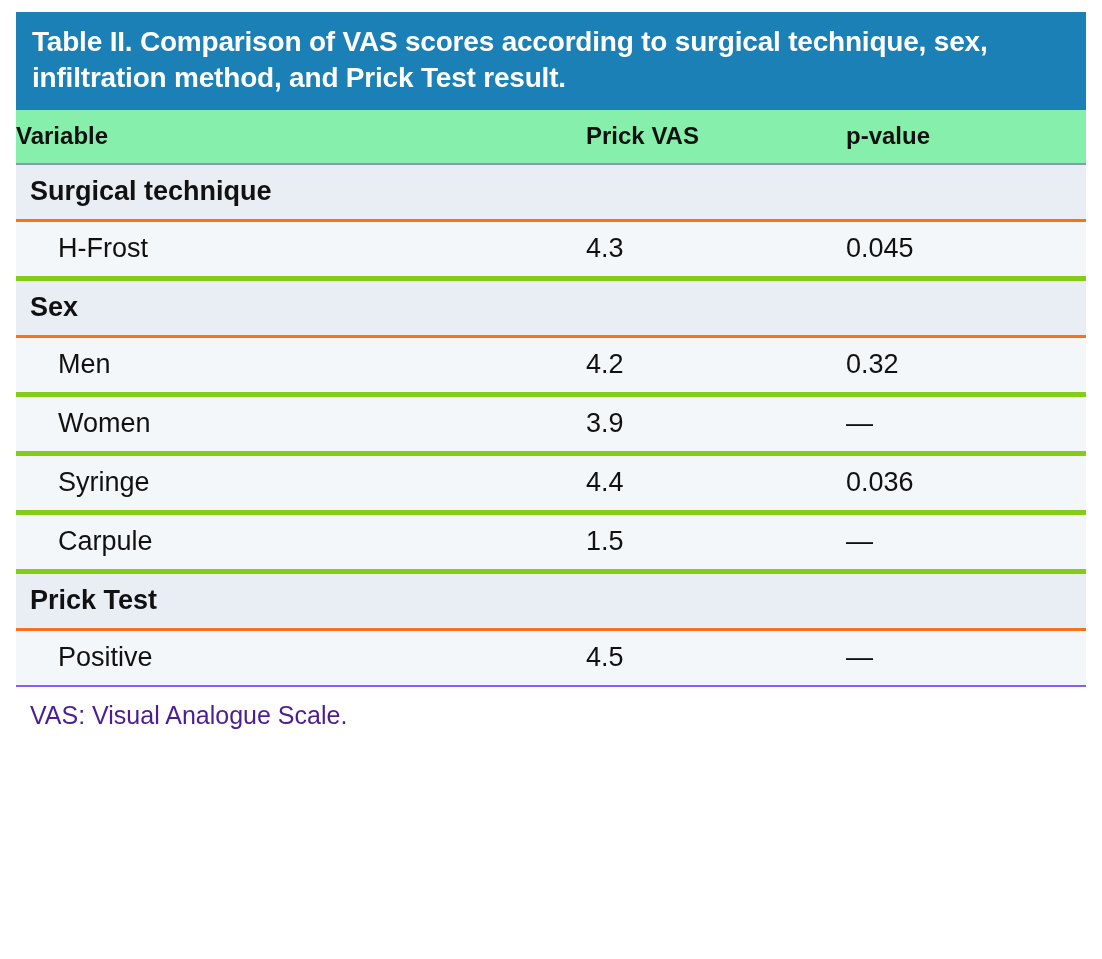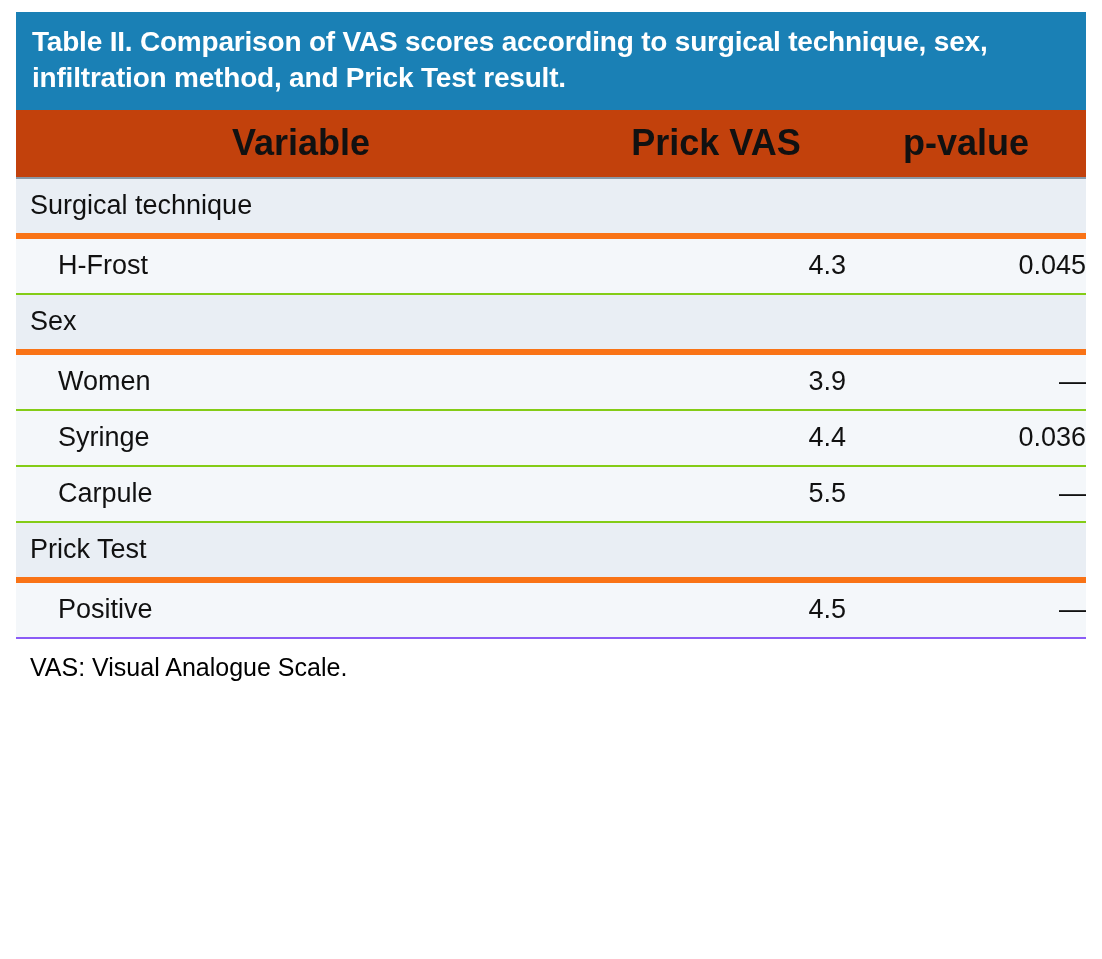--- a/index.html
+++ b/index.html
@@ -31,65 +31,64 @@
     background: #1a80b5;
     color: #ffffff;
     font-size: 28px;
     font-weight: bold;
     line-height: 1.28;
     padding: 12px 16px 14px 16px;
     letter-spacing: -0.2px;
   }
   
   tr.col-head td {
-    background: #c2410c;
-    font-size: 36px;
+    background: #86efac;
+    font-size: 24px;
     font-weight: bold;
-    text-align: center;
     padding: 12px 0 13px 0;
     border-bottom: 2px solid #8a99a8;
     color: #111;
   }
   
   tr.group-row td {
     background: #e9eef4;
     font-size: 27px;
-    font-weight: normal;
+    font-weight: bold;
     padding: 11px 0 12px 14px;
-    border-bottom: 6px solid #f97316;
+    border-bottom: 3px solid #f97316;
     color: #111;
   }
   tr.group-row td.blank {
     padding: 0;
   }
   
   tr.data-row td {
     background: #f4f7fa;
     font-size: 27px;
     padding: 11px 0 12px 0;
-    border-bottom: 2px solid #84cc16;
+    border-bottom: 5px solid #84cc16;
     color: #111;
   }
   tr.data-row td.label {
     padding-left: 42px;
     text-align: left;
   }
   tr.data-row td.num {
-    text-align: right;
+    text-align: left;
   }
   tr.last-data td {
     border-bottom: 2px solid #8b5cf6;
   }
   .col-var { width: 570px; }
   .col-vas { width: 260px; }
   .col-p   { width: 240px; }
 
   .footnote {
     font-size: 25px;
-    color: #000000;
+    color: #4c1d95;
     padding: 14px 0 0 14px;
     background: #ffffff;
   }
 </style>
 </head>
 <body>
 
 <div class="table-wrap">
   <table class="vas-table">
     <colgroup>
@@ -118,33 +117,38 @@
         <td class="num">4.3</td>
         <td class="num">0.045</td>
       </tr>
 
       <tr class="group-row">
         <td>Sex</td>
         <td class="blank"></td>
         <td class="blank"></td>
       </tr>
       <tr class="data-row">
+        <td class="label">Men</td>
+        <td class="num">4.2</td>
+        <td class="num">0.32</td>
+      </tr>
+      <tr class="data-row">
         <td class="label">Women</td>
         <td class="num">3.9</td>
         <td class="num">—</td>
       </tr>
 
       <tr class="data-row">
         <td class="label">Syringe</td>
         <td class="num">4.4</td>
         <td class="num">0.036</td>
       </tr>
       <tr class="data-row">
         <td class="label">Carpule</td>
-        <td class="num">5.5</td>
+        <td class="num">1.5</td>
         <td class="num">—</td>
       </tr>
 
       <tr class="group-row">
         <td>Prick Test</td>
         <td class="blank"></td>
         <td class="blank"></td>
       </tr>
       <tr class="data-row last-data">
         <td class="label">Positive</td>

